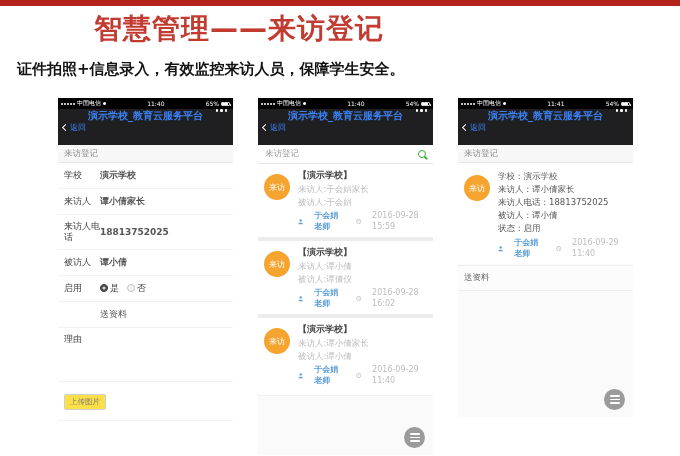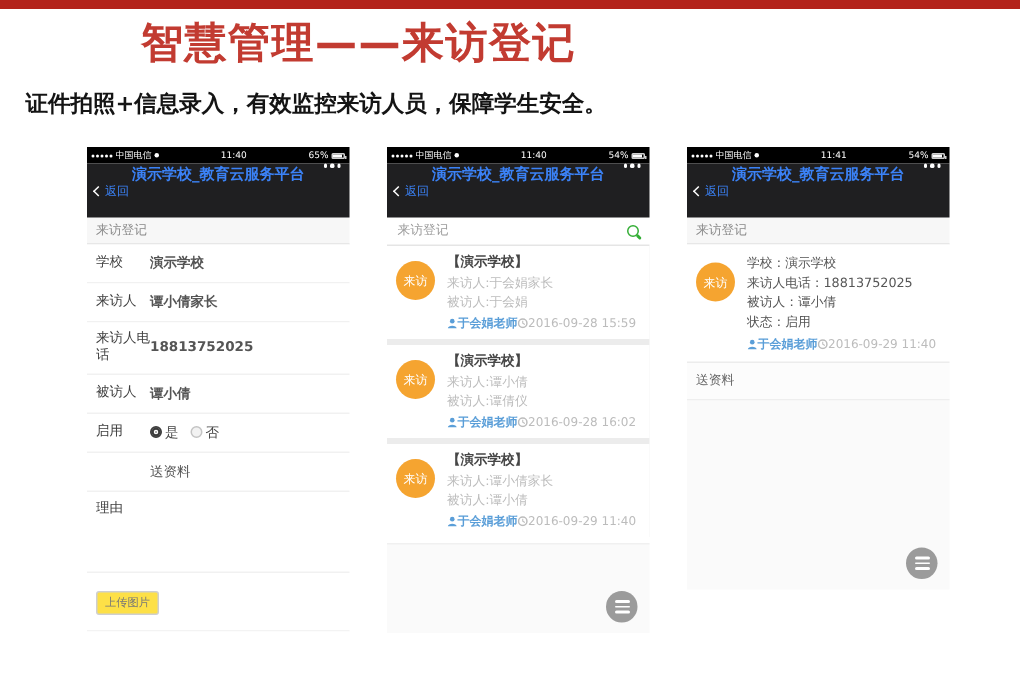--- a/index.html
+++ b/index.html
@@ -94,21 +94,21 @@
   .list-area { background:#ececec; }
   .visit-card { background:#fff; margin-bottom:4px; padding:5px 6px; display:flex; cursor:default; }
   .badge {
     width:26px; height:26px; border-radius:50%; background:#f5a430; color:#fff;
     font-size:8px; display:flex; align-items:center; justify-content:center;
     flex-shrink:0; margin-top:5px;
   }
   .card-body { margin-left:8px; }
   .card-title { font-size:9px; font-weight:bold; color:#474747; line-height:12px; margin-bottom:2px; }
   .card-line { font-size:8.5px; color:#bcbcbc; line-height:12.5px; }
-  .card-foot { display:flex; align-items:center; gap:0; margin-top:2px; font-size:8px; line-height:11px; }
+  .card-foot { display:flex; align-items:center; gap:11px; margin-top:2px; font-size:8px; line-height:11px; }
   .t-name { color:#5a9ed8; font-weight:bold; }
   .t-time { color:#bcbcbc; }
   .icon-7 { width:7px; height:7px; display:inline-block; }
   .blank-2 { background:#fafafa; height:60px; position:relative; border-top:1px solid #f0f0f0; }
 
   
   .detail-card { background:#fff; padding:7px 6px 6px; display:flex; border-bottom:1px solid #ececec; }
   .detail-line { font-size:8.5px; color:#555; line-height:13px; }
   .send-row { padding:6px; font-size:8.5px; color:#666; background:#fcfcfc; border-bottom:1px solid #eee; }
   .blank-3 { background:#fafafa; height:126px; position:relative; }
@@ -343,20 +343,21 @@
         <i></i>
         <i></i>
       </span>
   </div>
   <div class="section-bar">来访登记</div>
 
   <div class="detail-card">
     <div class="badge">来访</div>
     <div class="card-body">
       <div class="detail-line">学校：演示学校</div>
+      <div class="detail-line">来访人：谭小倩家长</div>
       <div class="detail-line">来访人电话：18813752025</div>
       <div class="detail-line">被访人：谭小倩</div>
       <div class="detail-line">状态：启用</div>
       <div class="card-foot">
         <svg class="icon-7" viewBox="0 0 10 10">
             <g fill="#5a9ed8">
               <circle cx="5" cy="3" r="2.2"></circle>
               <path d="M0.8 10c0-3.4 8.4-3.4 8.4 0z"></path>
             </g>
           </svg>

